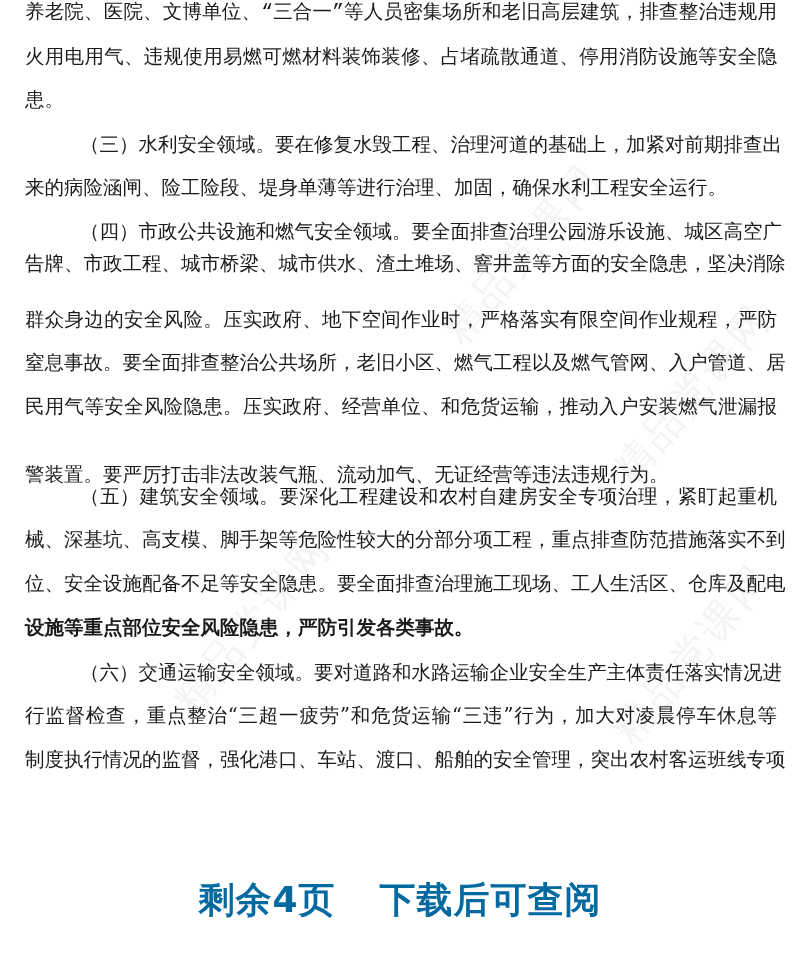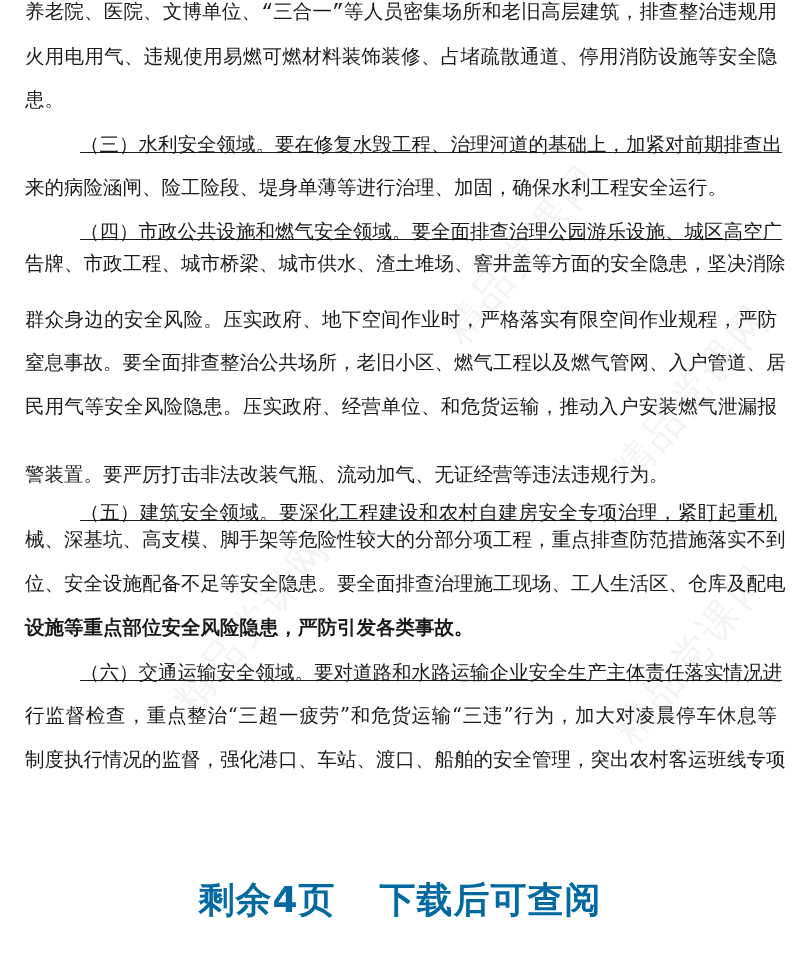--- a/index.html
+++ b/index.html
@@ -9,21 +9,21 @@
     color: #1a1a1a;
   }
   .page { position: absolute; left: 0; top: 0; width: 800px; height: 977px; }
   .line {
     position: absolute; left: 25px; width: 752px;
     font-size: 19.5px; line-height: 26px; height: 26px;
     white-space: nowrap;
     text-align: justify; text-align-last: justify;
     letter-spacing: 0px;
   }
-  .line.indent { left: 80px; width: 697px; text-decoration: underline; }
+  .line.indent { left: 80px; width: 697px; }
   .line.last { text-align-last: left; }
   .watermark {
     position: absolute; font-size: 40px; color: rgba(160,160,160,0.13);
     transform: rotate(-50deg); transform-origin: left top;
     white-space: nowrap; pointer-events: none; letter-spacing: 4px;
     font-family: "DejaVu Sans", sans-serif;
   }
   .footer {
     position: absolute; left: 0; width: 800px; top: 876px; height: 48px;
     text-align: center; font-family: "DejaVu Sans", "Liberation Sans", sans-serif;
@@ -48,21 +48,21 @@
       <div class="line" style="top: 44px;">火用电用气、违规使用易燃可燃材料装饰装修、占堵疏散通道、停用消防设施等安全隐</div>
       <div class="line last" style="top: 87px;">患。</div>
       <div class="line indent" style="top: 132px;">（三）水利安全领域。要在修复水毁工程、治理河道的基础上，加紧对前期排查出</div>
       <div class="line last" style="top: 175px;">来的病险涵闸、险工险段、堤身单薄等进行治理、加固，确保水利工程安全运行。</div>
       <div class="line indent" style="top: 219px;">（四）市政公共设施和燃气安全领域。要全面排查治理公园游乐设施、城区高空广</div>
       <div class="line" style="top: 251px;">告牌、市政工程、城市桥梁、城市供水、渣土堆场、窨井盖等方面的安全隐患，坚决消除</div>
       <div class="line" style="top: 307px;">群众身边的安全风险。压实政府、地下空间作业时，严格落实有限空间作业规程，严防</div>
       <div class="line" style="top: 350px;">窒息事故。要全面排查整治公共场所，老旧小区、燃气工程以及燃气管网、入户管道、居</div>
       <div class="line" style="top: 394px;">民用气等安全风险隐患。压实政府、经营单位、和危货运输，推动入户安装燃气泄漏报</div>
       <div class="line last" style="top: 462px;">警装置。要严厉打击非法改装气瓶、流动加气、无证经营等违法违规行为。</div>
-      <div class="line indent" style="top: 484px; margin-top: 16px;">（五）建筑安全领域。要深化工程建设和农村自建房安全专项治理，紧盯起重机</div>
+      <div class="line indent" style="top: 484px;">（五）建筑安全领域。要深化工程建设和农村自建房安全专项治理，紧盯起重机</div>
       <div class="line" style="top: 527px;">械、深基坑、高支模、脚手架等危险性较大的分部分项工程，重点排查防范措施落实不到</div>
       <div class="line" style="top: 571px;">位、安全设施配备不足等安全隐患。要全面排查治理施工现场、工人生活区、仓库及配电</div>
       <div class="line last" style="top: 615px; font-weight: bold;">设施等重点部位安全风险隐患，严防引发各类事故。</div>
       <div class="line indent" style="top: 660px;">（六）交通运输安全领域。要对道路和水路运输企业安全生产主体责任落实情况进</div>
       <div class="line" style="top: 703px;">行监督检查，重点整治“三超一疲劳”和危货运输“三违”行为，加大对凌晨停车休息等</div>
       <div class="line" style="top: 747px;">制度执行情况的监督，强化港口、车站、渡口、船舶的安全管理，突出农村客运班线专项</div>
     </div>
 
   <div class="footer">
     <span>剩余4页</span><span class="gap"></span><span>下载后可查阅</span>

